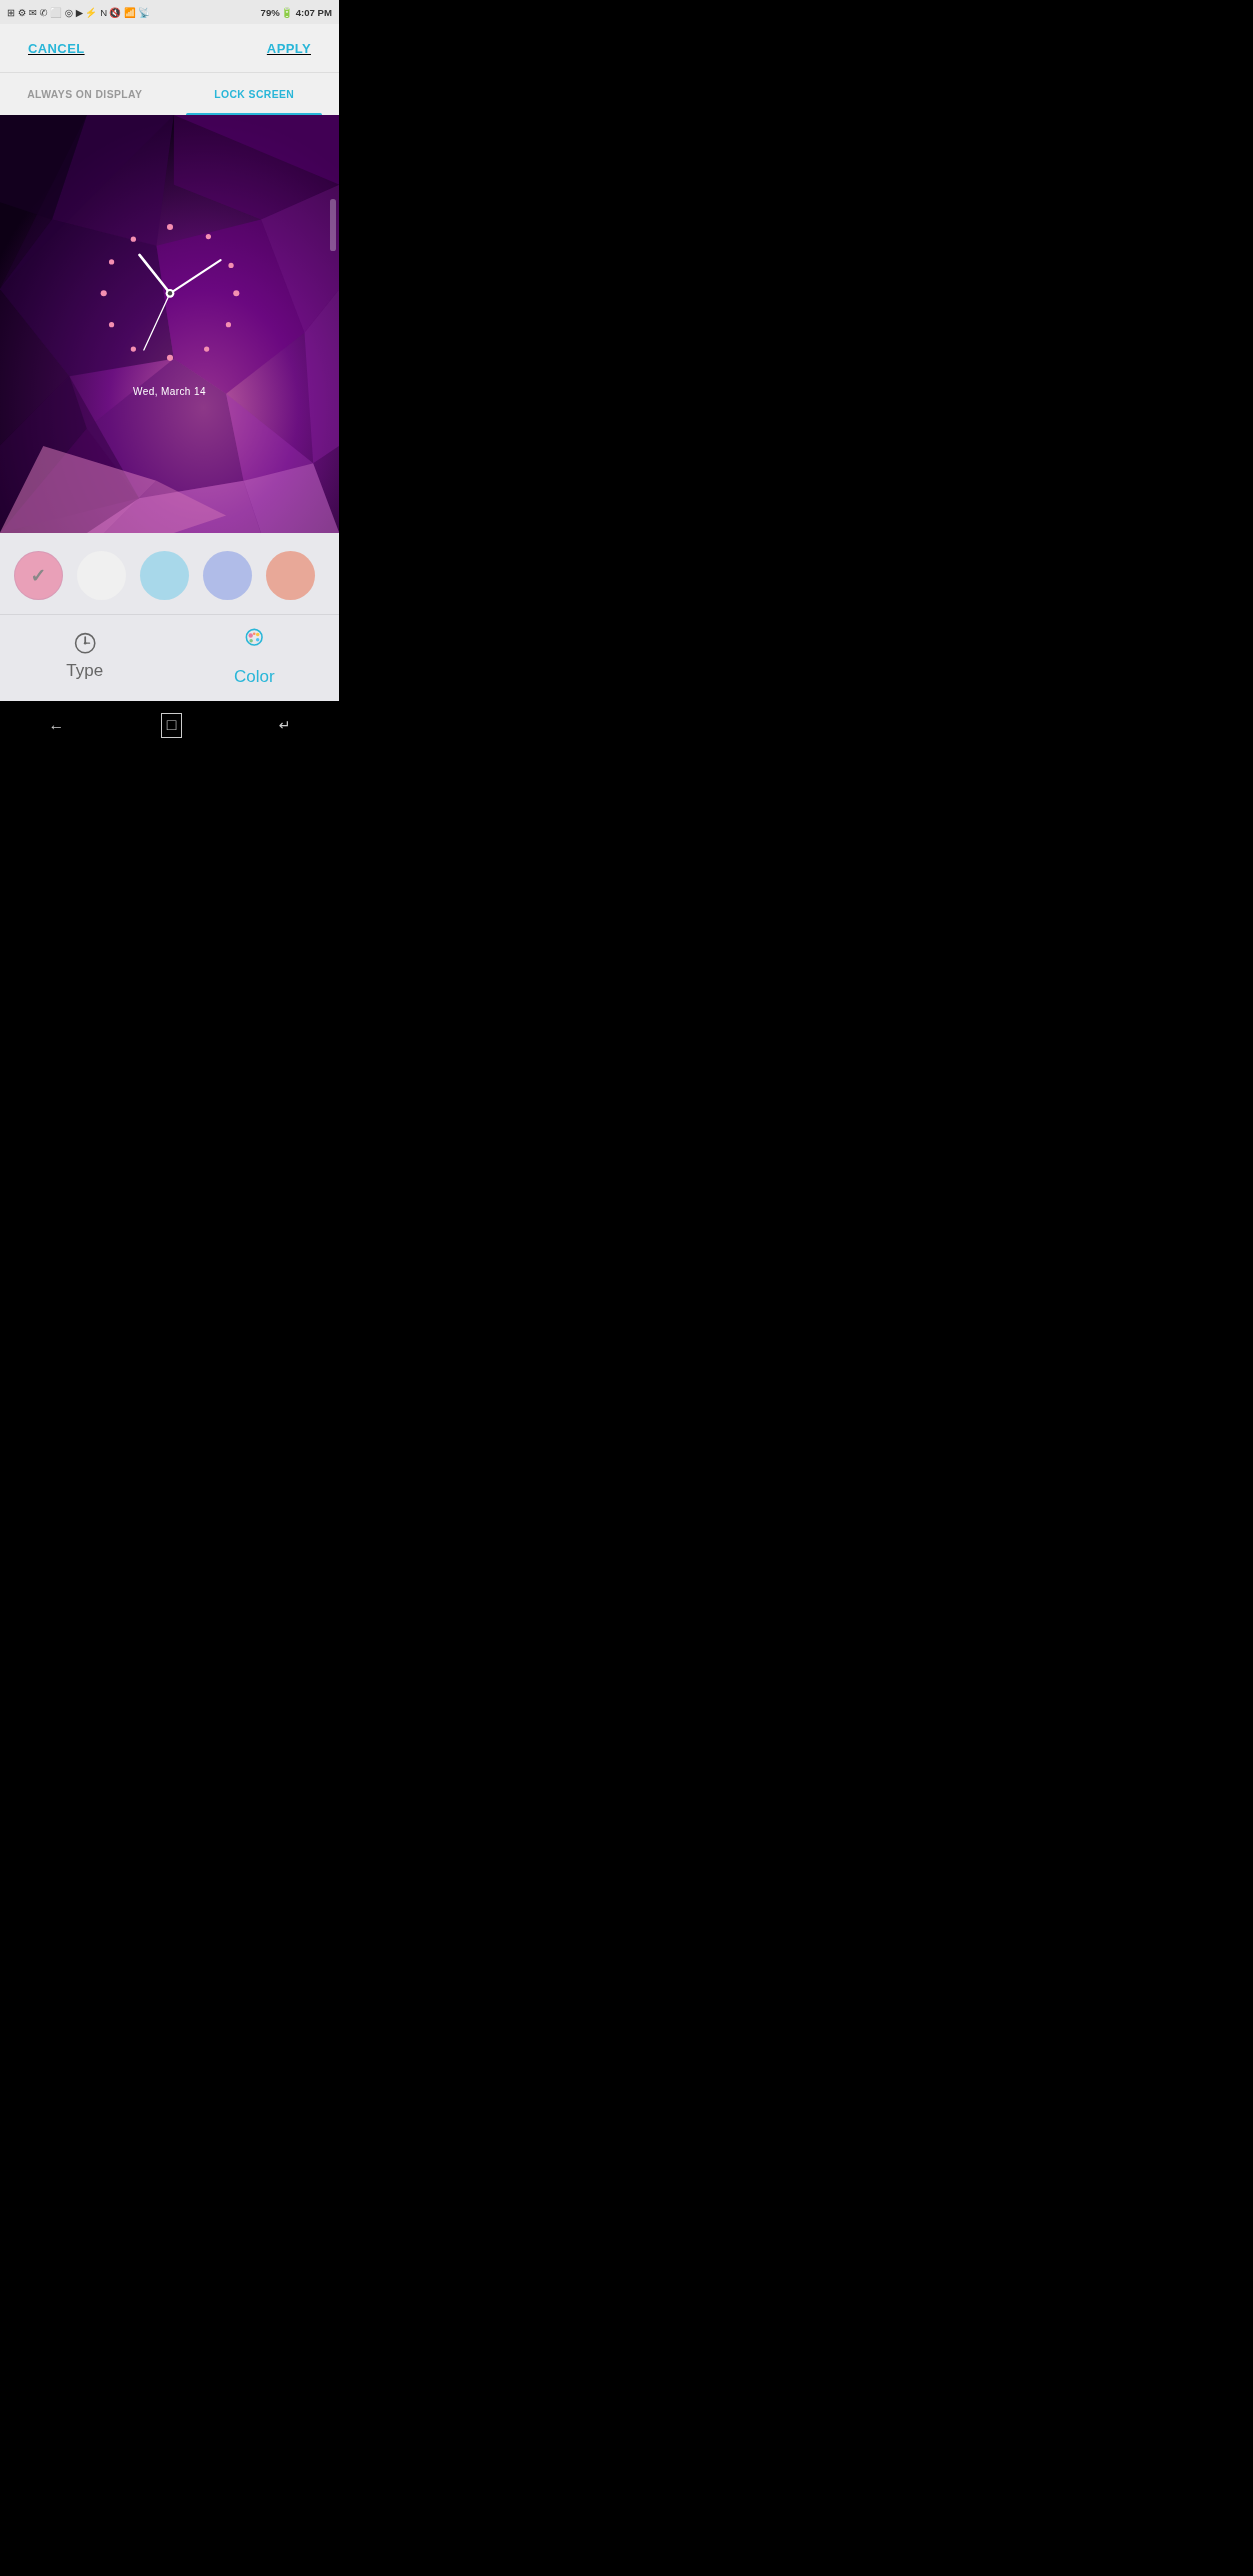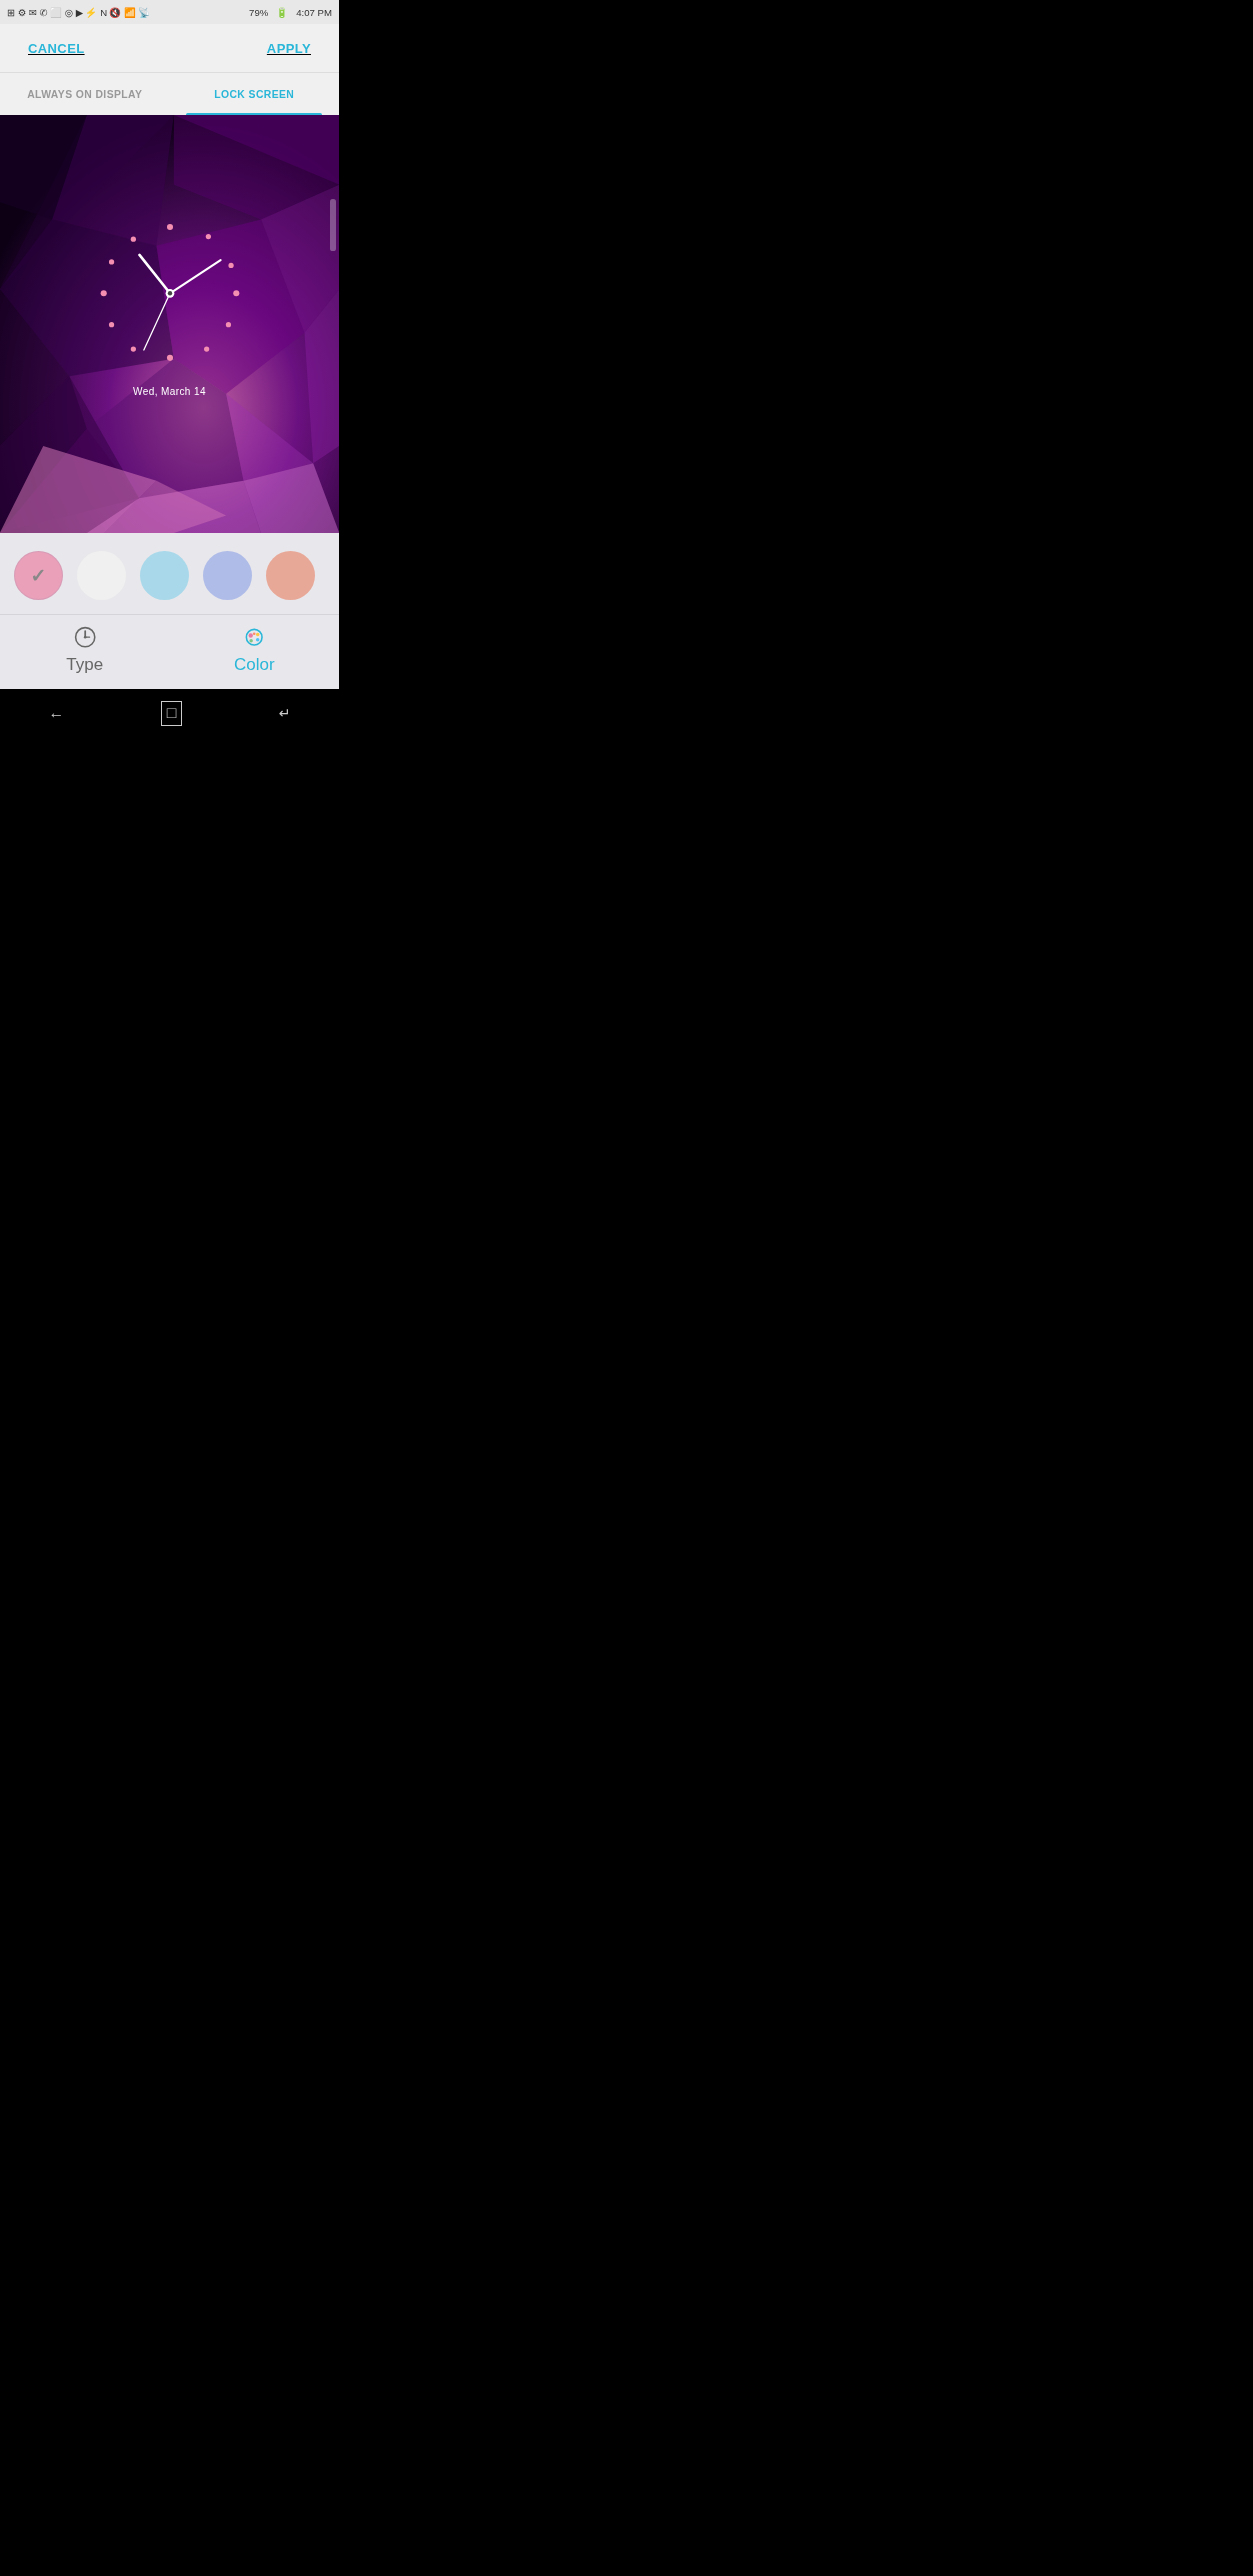--- a/index.html
+++ b/index.html
@@ -20,21 +20,21 @@
       height: 24.4px;
       background: #e8e8e8;
       display: flex;
       align-items: center;
       justify-content: space-between;
       padding: 0 7px;
       font-size: 9.6px;
       color: #333;
     }
     .status-left { display: flex; align-items: center; gap: 2.6px; }
-    .status-right { display: flex; align-items: center; gap: 8px; font-size: 9.6px; }
+    .status-right { display: flex; align-items: center; gap: 2px; font-size: 9.6px; font-weight: bold; }
 
     
     .header {
       width: 100%;
       height: 49px;
       background: #f0f0f0;
       display: flex;
       align-items: center;
       justify-content: space-between;
       padding: 0 28px;
@@ -204,20 +204,21 @@
       height: 24.4px;
     }
 
     .toolbar-label {
       font-size: 17px;
       color: #666;
     }
 
     .toolbar-label.active-label {
       color: #29b6d8;
+      margin-top: 12px;
     }
 
     
     .nav-bar {
       width: 100%;
       height: 49px;
       background: #000;
       display: flex;
       align-items: center;
       justify-content: space-around;

